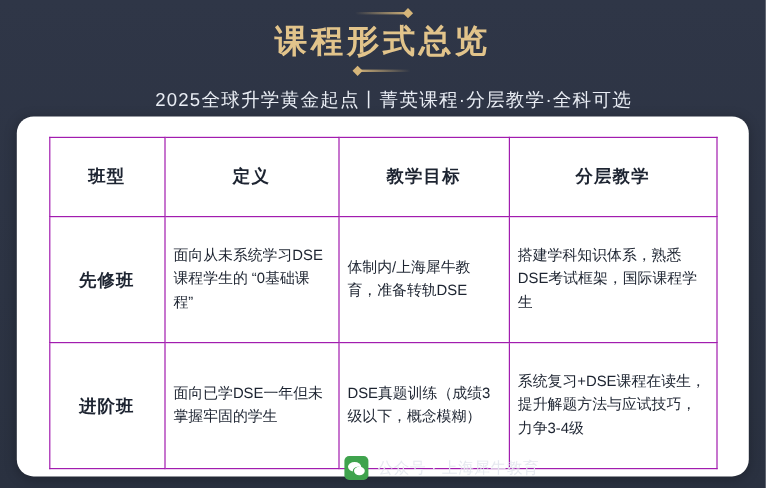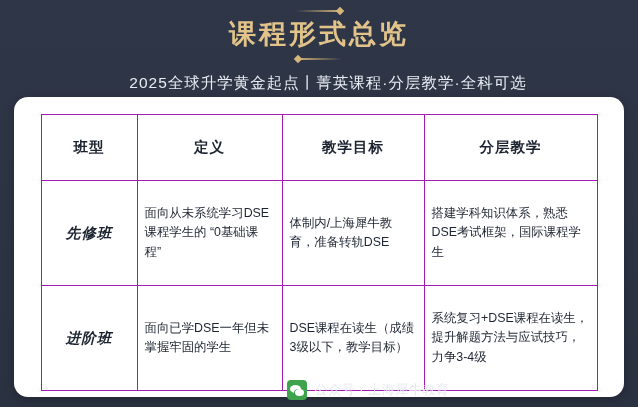--- a/index.html
+++ b/index.html
@@ -101,21 +101,20 @@
     color: #1d2431;
     letter-spacing: 1px;
   }
   table.course-table td.type-cell {
     text-align: center;
     font-size: 14.5px;
     font-weight: bold;
     color: #1d2431;
     letter-spacing: 1px;
     width: 96px;
-    font-style: italic;
   }
   table.course-table td.body-cell {
     font-size: 12.4px;
     color: #1d2431;
     line-height: 1.55;
     padding: 7px 7px;
     text-align: left;
   }
   table.course-table tr.data-row {
     height: 105px;
@@ -205,21 +204,21 @@
       <tbody>
         <tr class="data-row">
           <td class="type-cell">先修班</td>
           <td class="body-cell">面向从未系统学习DSE课程学生的 “0基础课程”</td>
           <td class="body-cell">体制内/上海犀牛教育，准备转轨DSE</td>
           <td class="body-cell">搭建学科知识体系，熟悉DSE考试框架，国际课程学生</td>
         </tr>
         <tr class="data-row">
           <td class="type-cell">进阶班</td>
           <td class="body-cell">面向已学DSE一年但未掌握牢固的学生</td>
-          <td class="body-cell">DSE课程在读生（成绩3级以下，教学目标）</td>
+          <td class="body-cell">DSE真题训练（成绩3级以下，概念模糊）</td>
           <td class="body-cell">系统复习+DSE课程在读生，提升解题方法与应试技巧，力争3-4级</td>
         </tr>
       </tbody>
     </table>
   </div>
 
   <div class="footer">
     <span class="wechat-badge"></span>
     <span class="footer-text">公众号 · 上海犀牛教育</span>
   </div>

